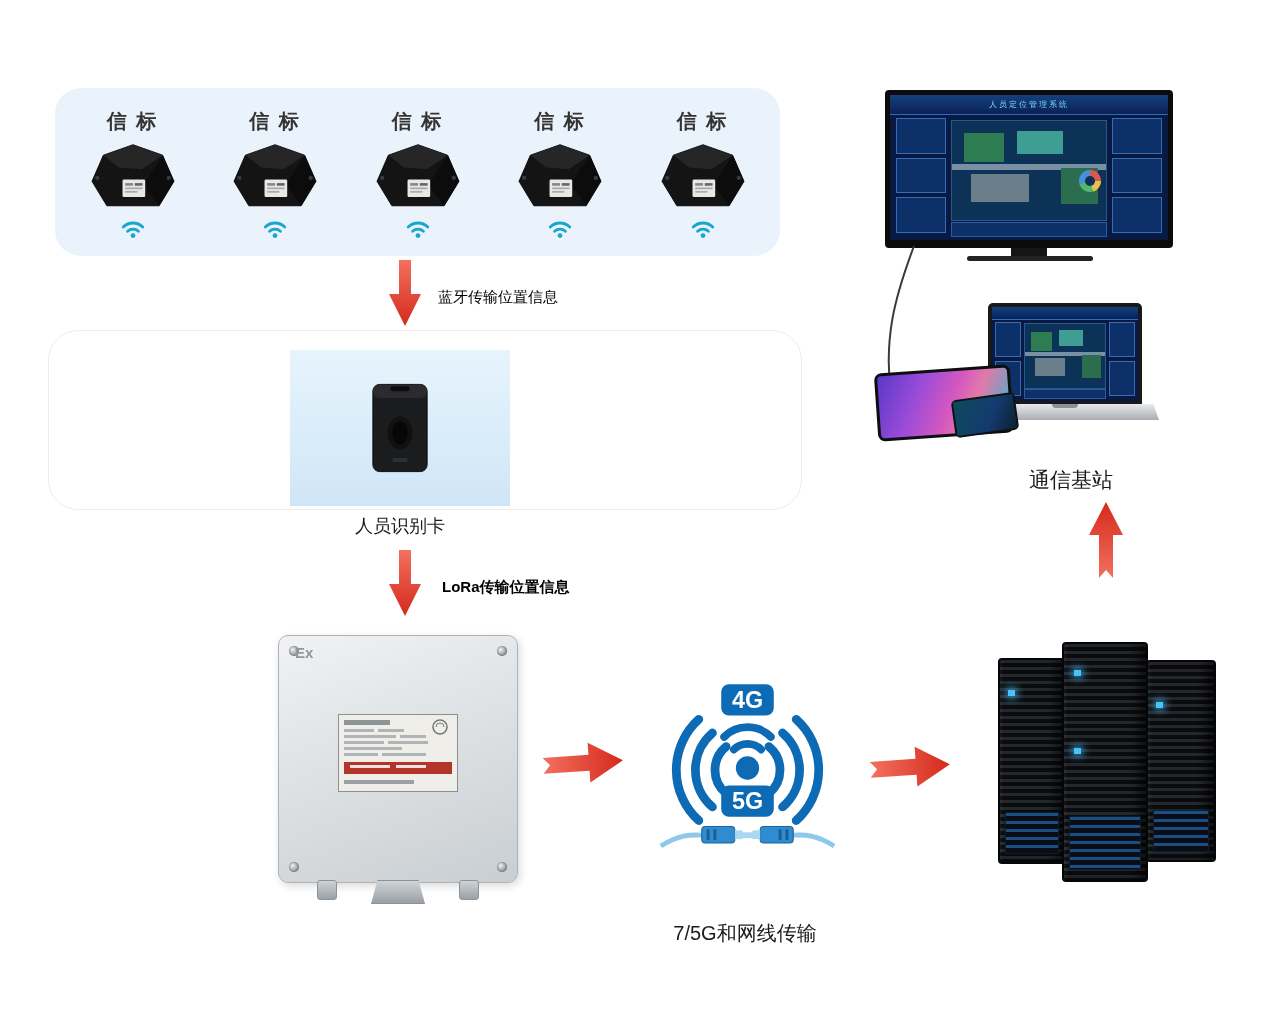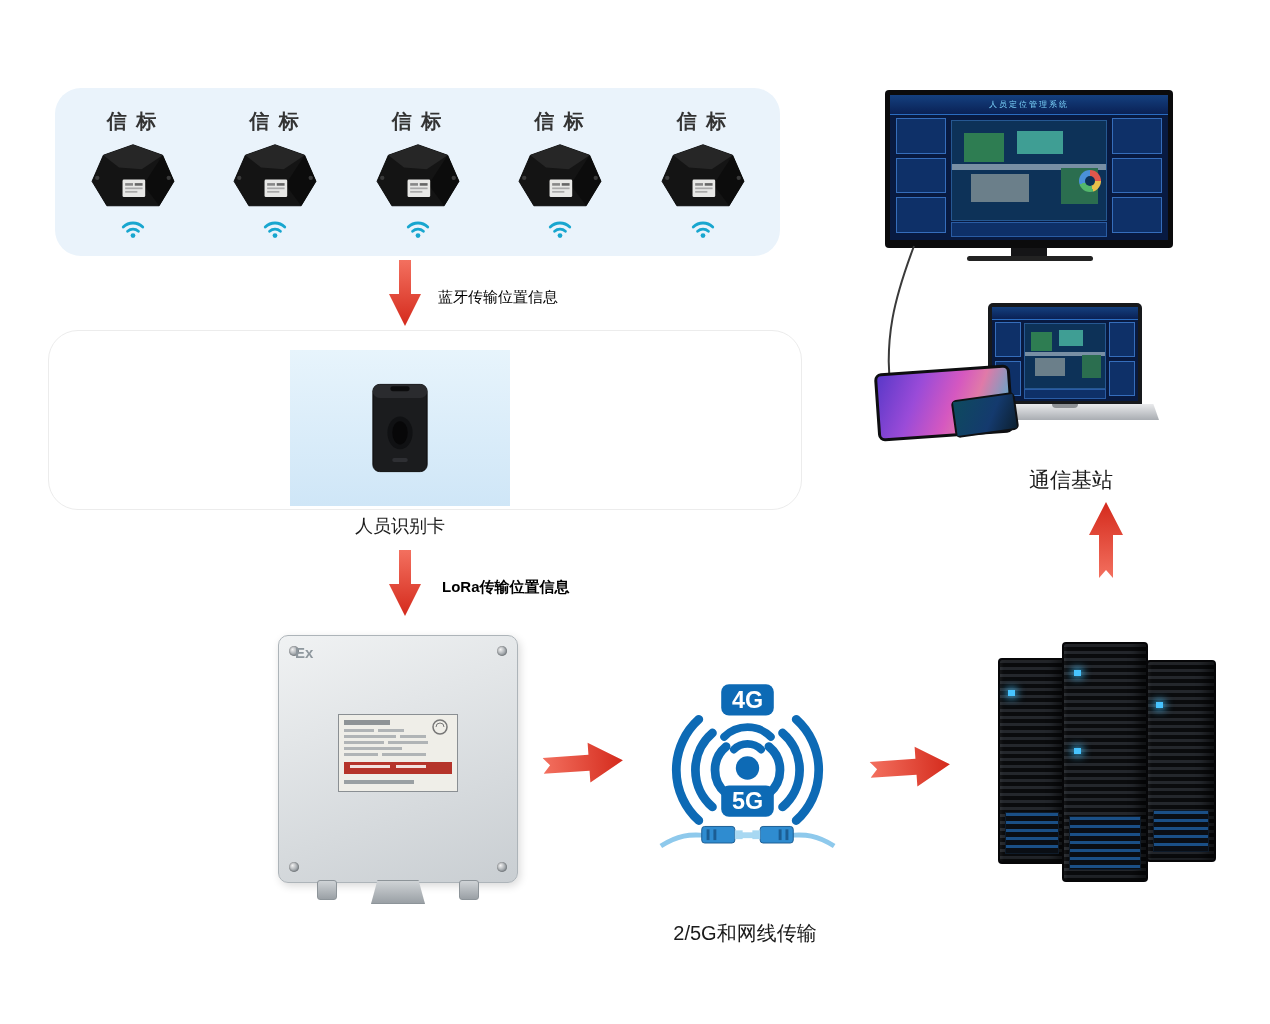--- a/index.html
+++ b/index.html
@@ -315,21 +315,21 @@
       <rect x="48" y="146" width="34" height="17" rx="3" fill="#2f8cd0" stroke="#1b5d93"></rect>
       <rect x="108" y="146" width="34" height="17" rx="3" fill="#2f8cd0" stroke="#1b5d93"></rect>
       <rect x="82" y="150" width="8" height="9" fill="#a8d8f2"></rect>
       <rect x="100" y="150" width="8" height="9" fill="#a8d8f2"></rect>
       <rect x="53" y="149" width="3" height="11" fill="#1b5d93"></rect>
         <rect x="60" y="149" width="3" height="11" fill="#1b5d93"></rect>
       <rect x="127" y="149" width="3" height="11" fill="#1b5d93"></rect>
         <rect x="134" y="149" width="3" height="11" fill="#1b5d93"></rect>
     </g>
   </svg>
-  <div id="label-network" class="label">2/5G和网线传输</div>
+  <div id="label-network" class="label">7/5G和网线传输</div>
 
   <svg id="arrow-r2" class="abs" width="82" height="46" viewBox="0 0 82 46">
     <defs>
         <linearGradient id="gr2" x1="0" y1="0" x2="1" y2="0">
       <stop offset="0" stop-color="#f3705f"></stop>
           <stop offset="1" stop-color="#d42a1c"></stop>
         </linearGradient>
       </defs>
     <polygon points="0,15 46,15 46,3 80,23 46,43 46,31 0,31 7,23" fill="url(#gr2)"></polygon>
   </svg>

